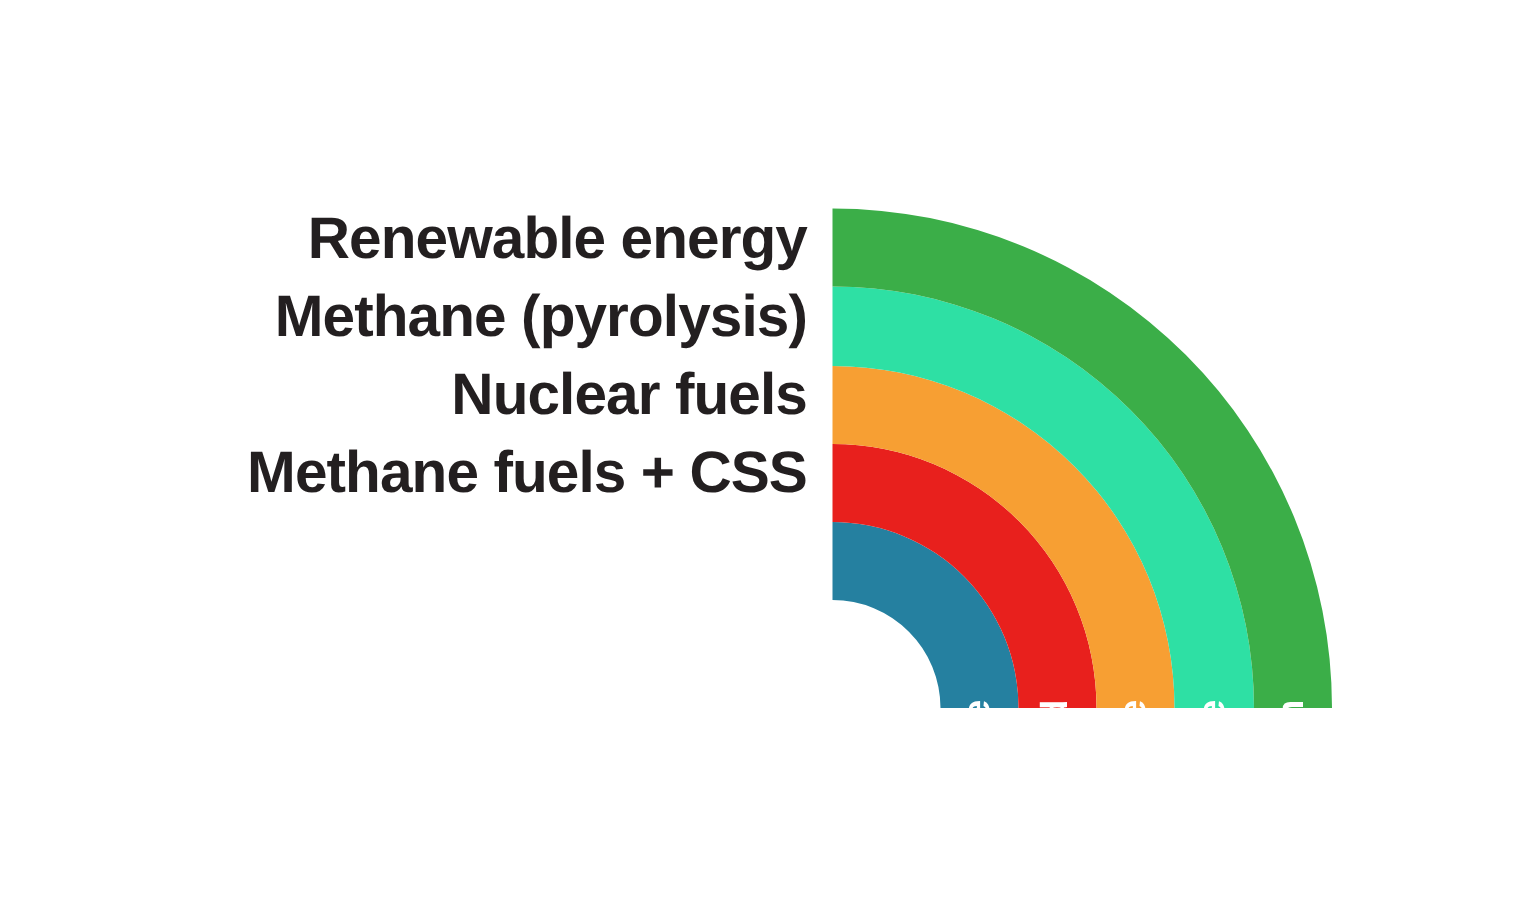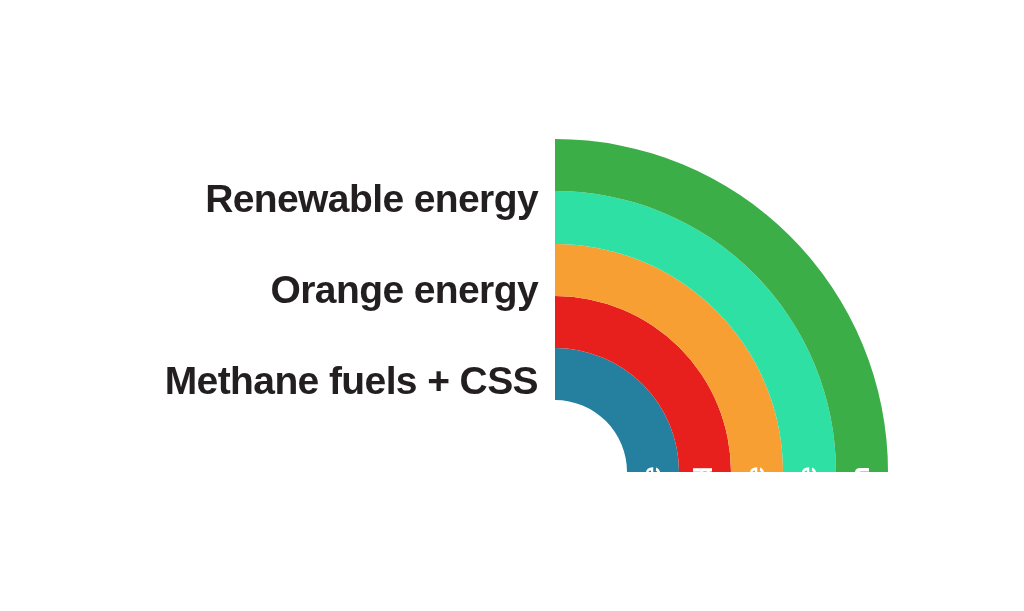--- a/index.html
+++ b/index.html
@@ -34,21 +34,20 @@
   }
   .cat-label {
     display: block;
     font-family: "Liberation Sans", sans-serif;
     font-weight: bold;
     font-size: 39px;
     line-height: 52px;
     letter-spacing: -0.6px;
     color: #231f20;
     white-space: nowrap;
-    margin-top: 39px;
   }
 
   
   .arc-wrap {
     position: absolute;
     left: 548px;
     top: 130px;
     width: 352px;
     height: 352px;
   }
@@ -65,21 +64,22 @@
     fill: #ffffff;
   }
 </style>
 </head>
 <body>
 
 <div id="figure">
 
   <div class="label-stack">
     <span class="cat-label">Renewable energy</span>
-    <span class="cat-label">Orange energy</span>
+    <span class="cat-label">Methane (pyrolysis)</span>
+    <span class="cat-label">Nuclear fuels</span>
     <span class="cat-label">Methane fuels + CSS</span>
   </div>
 
   <div class="arc-wrap">
     <svg class="arc-svg" viewBox="0 0 352 352" xmlns="http://www.w3.org/2000/svg">
       <defs>
         
       </defs>
 
       <g>

